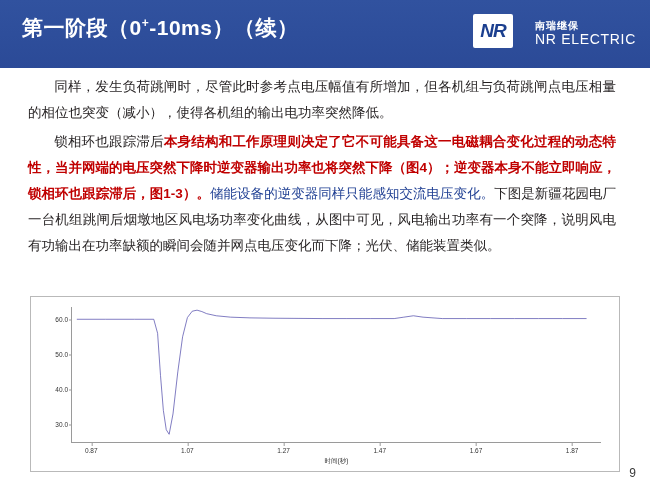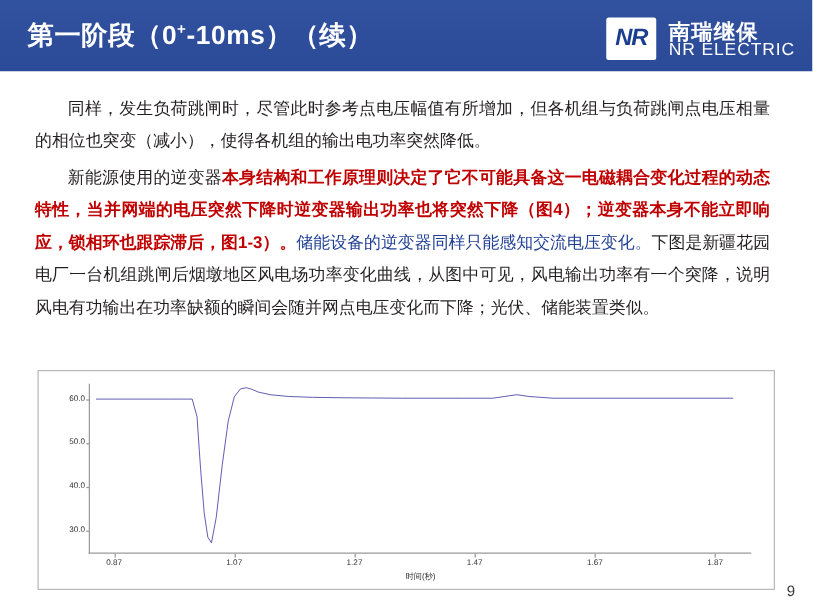--- a/index.html
+++ b/index.html
@@ -14,21 +14,21 @@
     overflow: hidden;
     position: relative;
   }
 
   
   .title-bar {
     position: absolute;
     top: 0;
     left: 0;
     width: 650px;
-    height: 57px;
+    height: 68px;
     background: #2e4fa0;
     background: linear-gradient(180deg, #31529f 0%, #2b4a97 100%);
   }
   .title-text {
     position: absolute;
     left: 22px;
     top: 14px;
     color: #ffffff;
     font-size: 21px;
     font-weight: bold;
@@ -48,21 +48,21 @@
     height: 40px;
     display: flex;
     align-items: center;
   }
   .logo-mark {
     width: 40px;
     height: 34px;
     background: #ffffff;
     border-radius: 2px;
     position: relative;
-    margin-right: 10px;
+    margin-right: 22px;
     overflow: hidden;
   }
   .logo-mark .nr {
     position: absolute;
     left: 0;
     top: 0;
     width: 40px;
     height: 34px;
     color: #1b3f8f;
     font-size: 19px;
@@ -72,21 +72,21 @@
     text-align: center;
     letter-spacing: -1px;
   }
   .logo-text {
     display: flex;
     flex-direction: column;
     justify-content: center;
   }
   .logo-cn {
     color: #ffffff;
-    font-size: 17px;
+    font-size: 10px;
     font-weight: bold;
     letter-spacing: 1px;
     line-height: 17px;
   }
   .logo-en {
     color: #ffffff;
     font-size: 14px;
     letter-spacing: 0.7px;
     line-height: 11px;
   }
@@ -213,21 +213,21 @@
     <div class="logo-text">
       <div class="logo-cn">南瑞继保</div>
       <div class="logo-en">NR ELECTRIC</div>
     </div>
   </div>
 </div>
 
 <div class="content">
   <p class="para p1"><span class="indent"></span><span>同样，发生负荷跳闸时，尽管此时参考点电压幅值有所增加，但各机组与负荷跳闸点电压相量的相位也突变（减小），使得各机组的输出电功率突然降低。</span></p>
 
-  <p class="para p2"><span class="indent"></span><span>新能源使用的逆变器</span><span class="hl-red">本身结构和工作原理则决定了它不可能具备这一电磁耦合变化过程的动态特性，当并网端的电压突然下降时逆变器输出功率也将突然下降（图4）；逆变器本身不能立即响应，锁相环也跟踪滞后，图1-3）。</span><span class="hl-blue">储能设备的逆变器同样只能感知交流电压变化。</span><span>下图是新疆花园电厂一台机组跳闸后烟墩地区风电场功率变化曲线，从图中可见，风电输出功率有一个突降，说明风电有功输出在功率缺额的瞬间会随并网点电压变化而下降；光伏、储能装置类似。</span></p>
+  <p class="para p2"><span class="indent"></span><span>锁相环也跟踪滞后</span><span class="hl-red">本身结构和工作原理则决定了它不可能具备这一电磁耦合变化过程的动态特性，当并网端的电压突然下降时逆变器输出功率也将突然下降（图4）；逆变器本身不能立即响应，锁相环也跟踪滞后，图1-3）。</span><span class="hl-blue">储能设备的逆变器同样只能感知交流电压变化。</span><span>下图是新疆花园电厂一台机组跳闸后烟墩地区风电场功率变化曲线，从图中可见，风电输出功率有一个突降，说明风电有功输出在功率缺额的瞬间会随并网点电压变化而下降；光伏、储能装置类似。</span></p>
 </div>
 
 <div class="chart-box">
   <div class="chart-inner" id="chart-inner">
     <svg class="curve" id="curve-svg" viewBox="0 0 100 100" preserveAspectRatio="none">
         <polyline points="0.909,9.091 6.364,9.091 11.818,9.091 15.455,9.091 16.182,19.481 16.727,50.649 17.273,76.623 17.818,90.909 18.364,94.286 19.091,79.221 20.000,48.052 20.909,22.078 21.818,7.792 22.727,3.117 23.636,2.338 24.545,3.377 25.455,4.935 27.273,6.494 30.000,7.532 33.636,8.052 38.182,8.312 42.727,8.442 47.273,8.571 51.818,8.571 56.364,8.571 60.909,8.571 62.727,7.532 64.545,6.494 66.364,7.532 70.000,8.571 74.545,8.571 79.091,8.571 83.636,8.571 88.182,8.571 92.727,8.571 97.273,8.571" fill="none" stroke="#4b45a8" stroke-width="0.7" vector-effect="non-scaling-stroke"></polyline>
       </svg>
     <div class="xaxis-label">时间(秒)</div>
   <div class="ytick" style="top: 9.09091%;">60.0</div>
       <div class="ytick" style="top: 35.0649%;">50.0</div>

